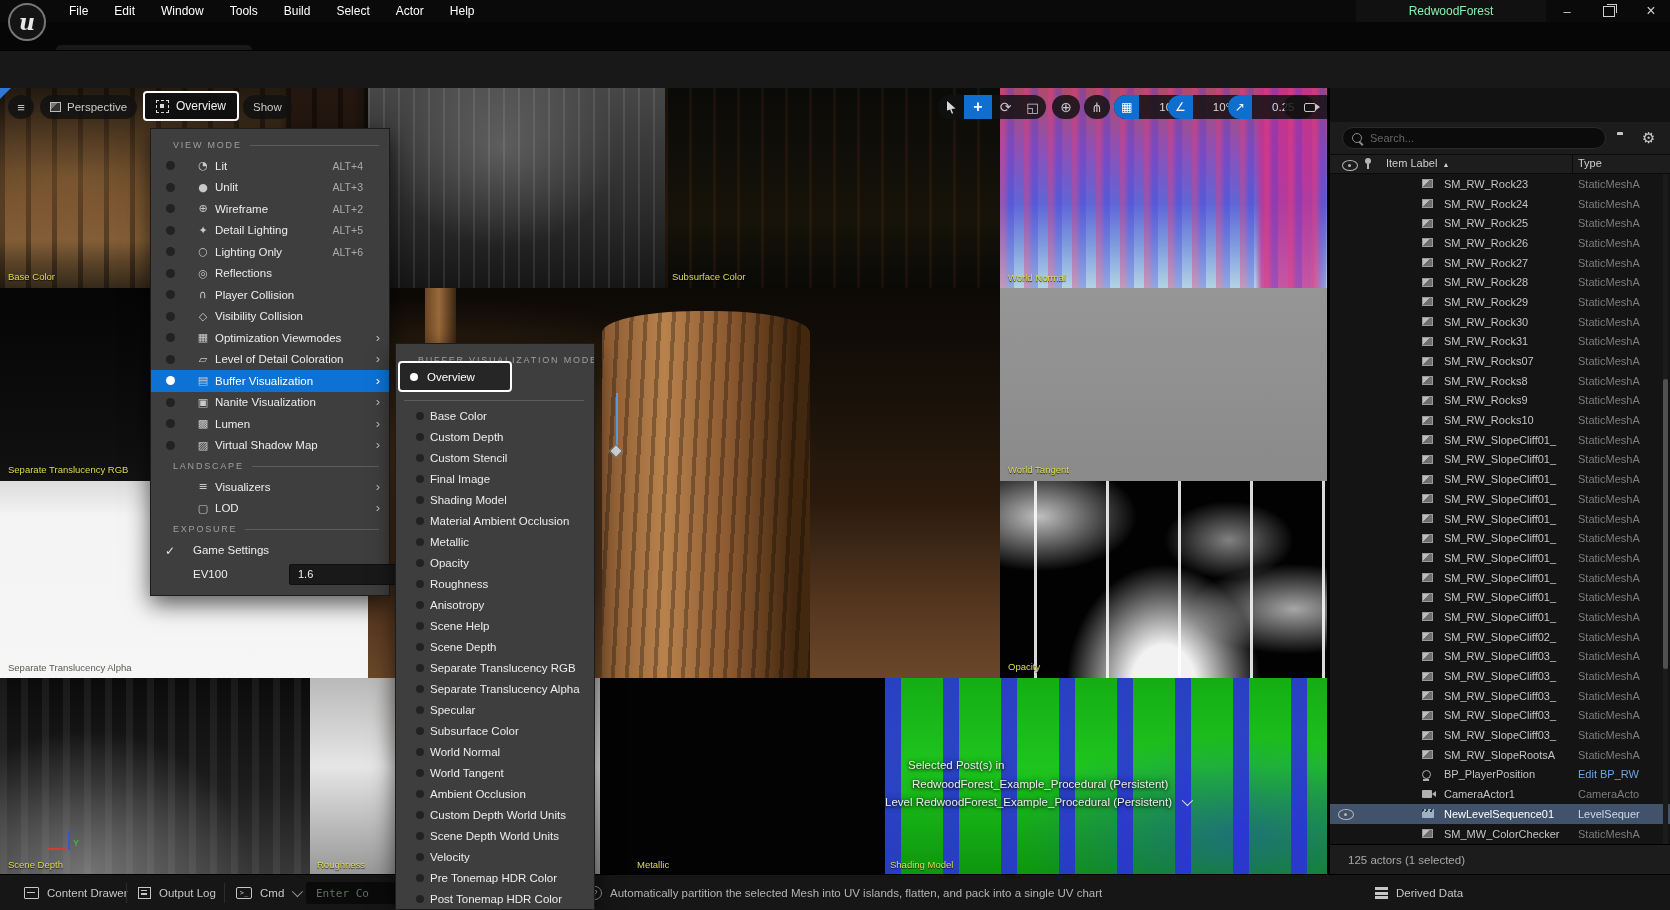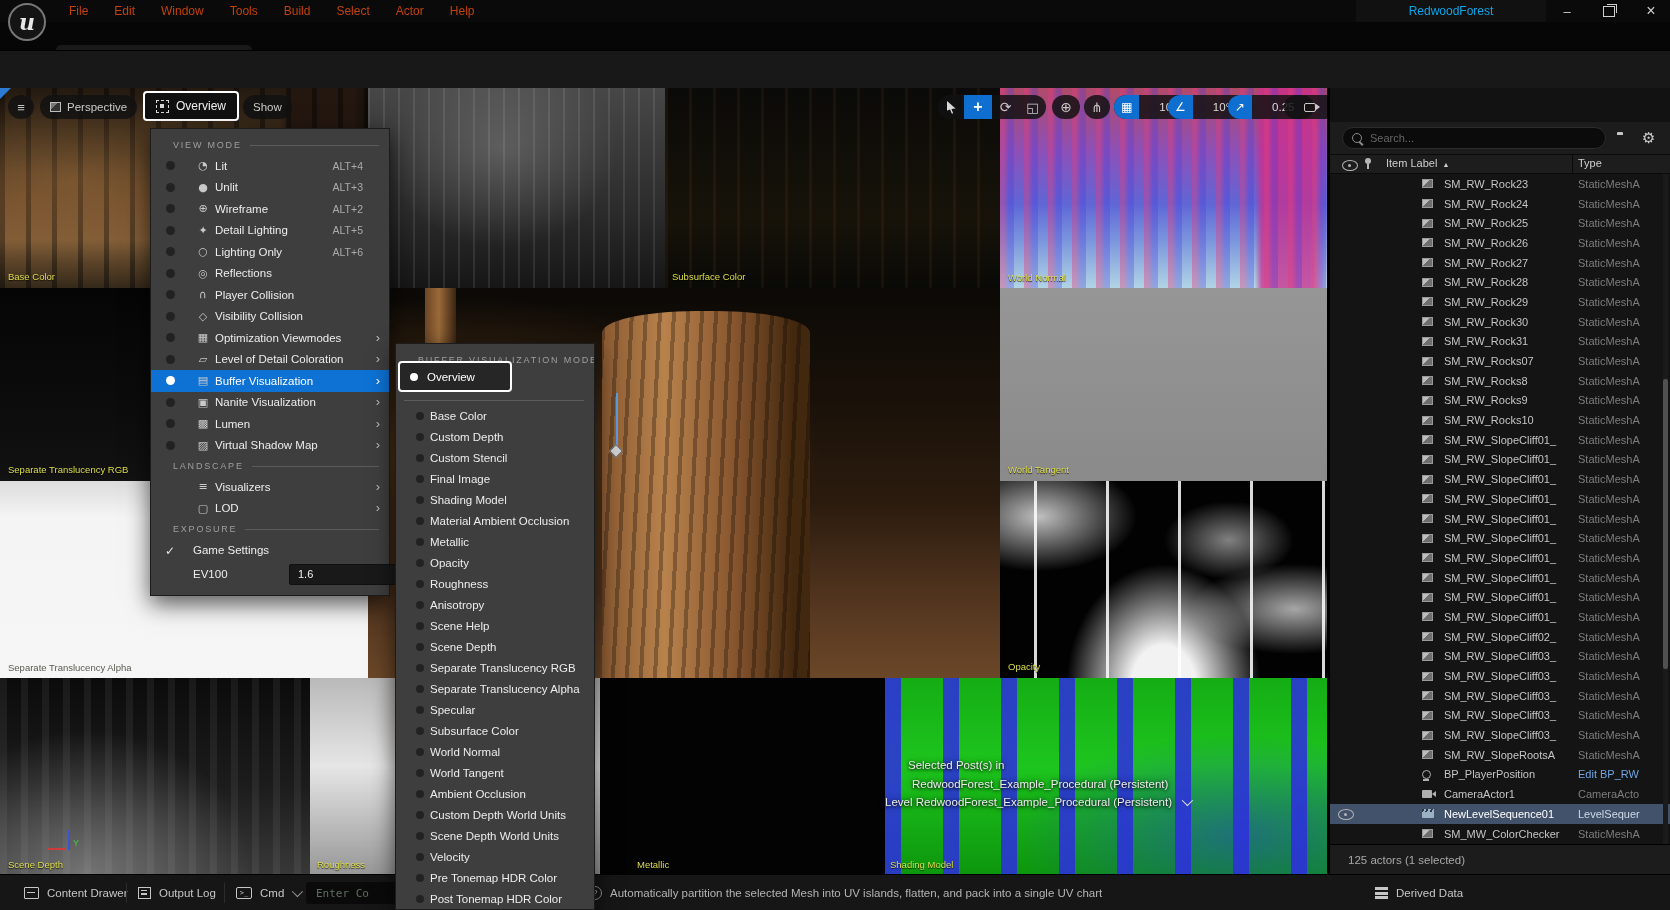--- a/index.html
+++ b/index.html
@@ -8,24 +8,24 @@
   #app{position:relative;width:1670px;height:910px;background:#000;color:#cfcfcf;}
 
   
   #titlebar{position:absolute;left:0;top:0;width:1670px;height:22px;background:#0a0a0a;}
   #tabrow{position:absolute;left:0;top:22px;width:1670px;height:28px;background:#060606;}
   #uelogo{position:absolute;left:8px;top:3px;width:38px;height:38px;border-radius:50%;
     background:#141414;border:2px solid #777;box-sizing:border-box;color:#e8e8e8;
     font-family:"DejaVu Serif",serif;font-style:italic;font-weight:bold;font-size:22px;
     display:flex;align-items:center;justify-content:center;z-index:5;}
   #menubar{position:absolute;left:56px;top:0;height:22px;display:flex;align-items:center;}
-  .mb-item{color:#c2410c;font-size:12px;padding:0 13px;height:22px;display:flex;align-items:center;cursor:default;}
+  .mb-item{color:#ffffff;font-size:12px;padding:0 13px;height:22px;display:flex;align-items:center;cursor:default;}
   #win-title-strip{position:absolute;left:1356px;top:0;width:190px;height:22px;background:#111;}
   #win-title{position:absolute;left:1366px;top:0;width:170px;height:22px;display:flex;align-items:center;
-    justify-content:center;color:#0ea5e9;font-size:12px;}
+    justify-content:center;color:#86efac;font-size:12px;}
   .winbtn{position:absolute;top:0;width:30px;height:22px;display:flex;align-items:center;justify-content:center;color:#cfcfcf;font-size:13px;}
   #btn-min{left:1552px;} #btn-max{left:1594px;} #btn-close{left:1636px;}
   .g-min::before{content:"–";} .g-close::before{content:"×";font-size:16px;}
   .g-max{width:10px;height:9px;border:1px solid #cfcfcf;box-shadow:2px -2px 0 -1px #0a0a0a,3px -3px 0 -1px #cfcfcf;}
   
   #leveltab{position:absolute;left:56px;top:23px;width:196px;height:27px;background:#191919;
     border-radius:5px 5px 0 0;display:flex;align-items:center;gap:7px;padding:0 10px;box-sizing:border-box;}
   .i-mountain{width:15px;height:11px;background:#e8901e;
     clip-path:polygon(0 100%,28% 25%,46% 62%,68% 0,100% 100%);}
   #leveltab span.t{color:#cdcdcd;font-size:11.5px;white-space:nowrap;}

